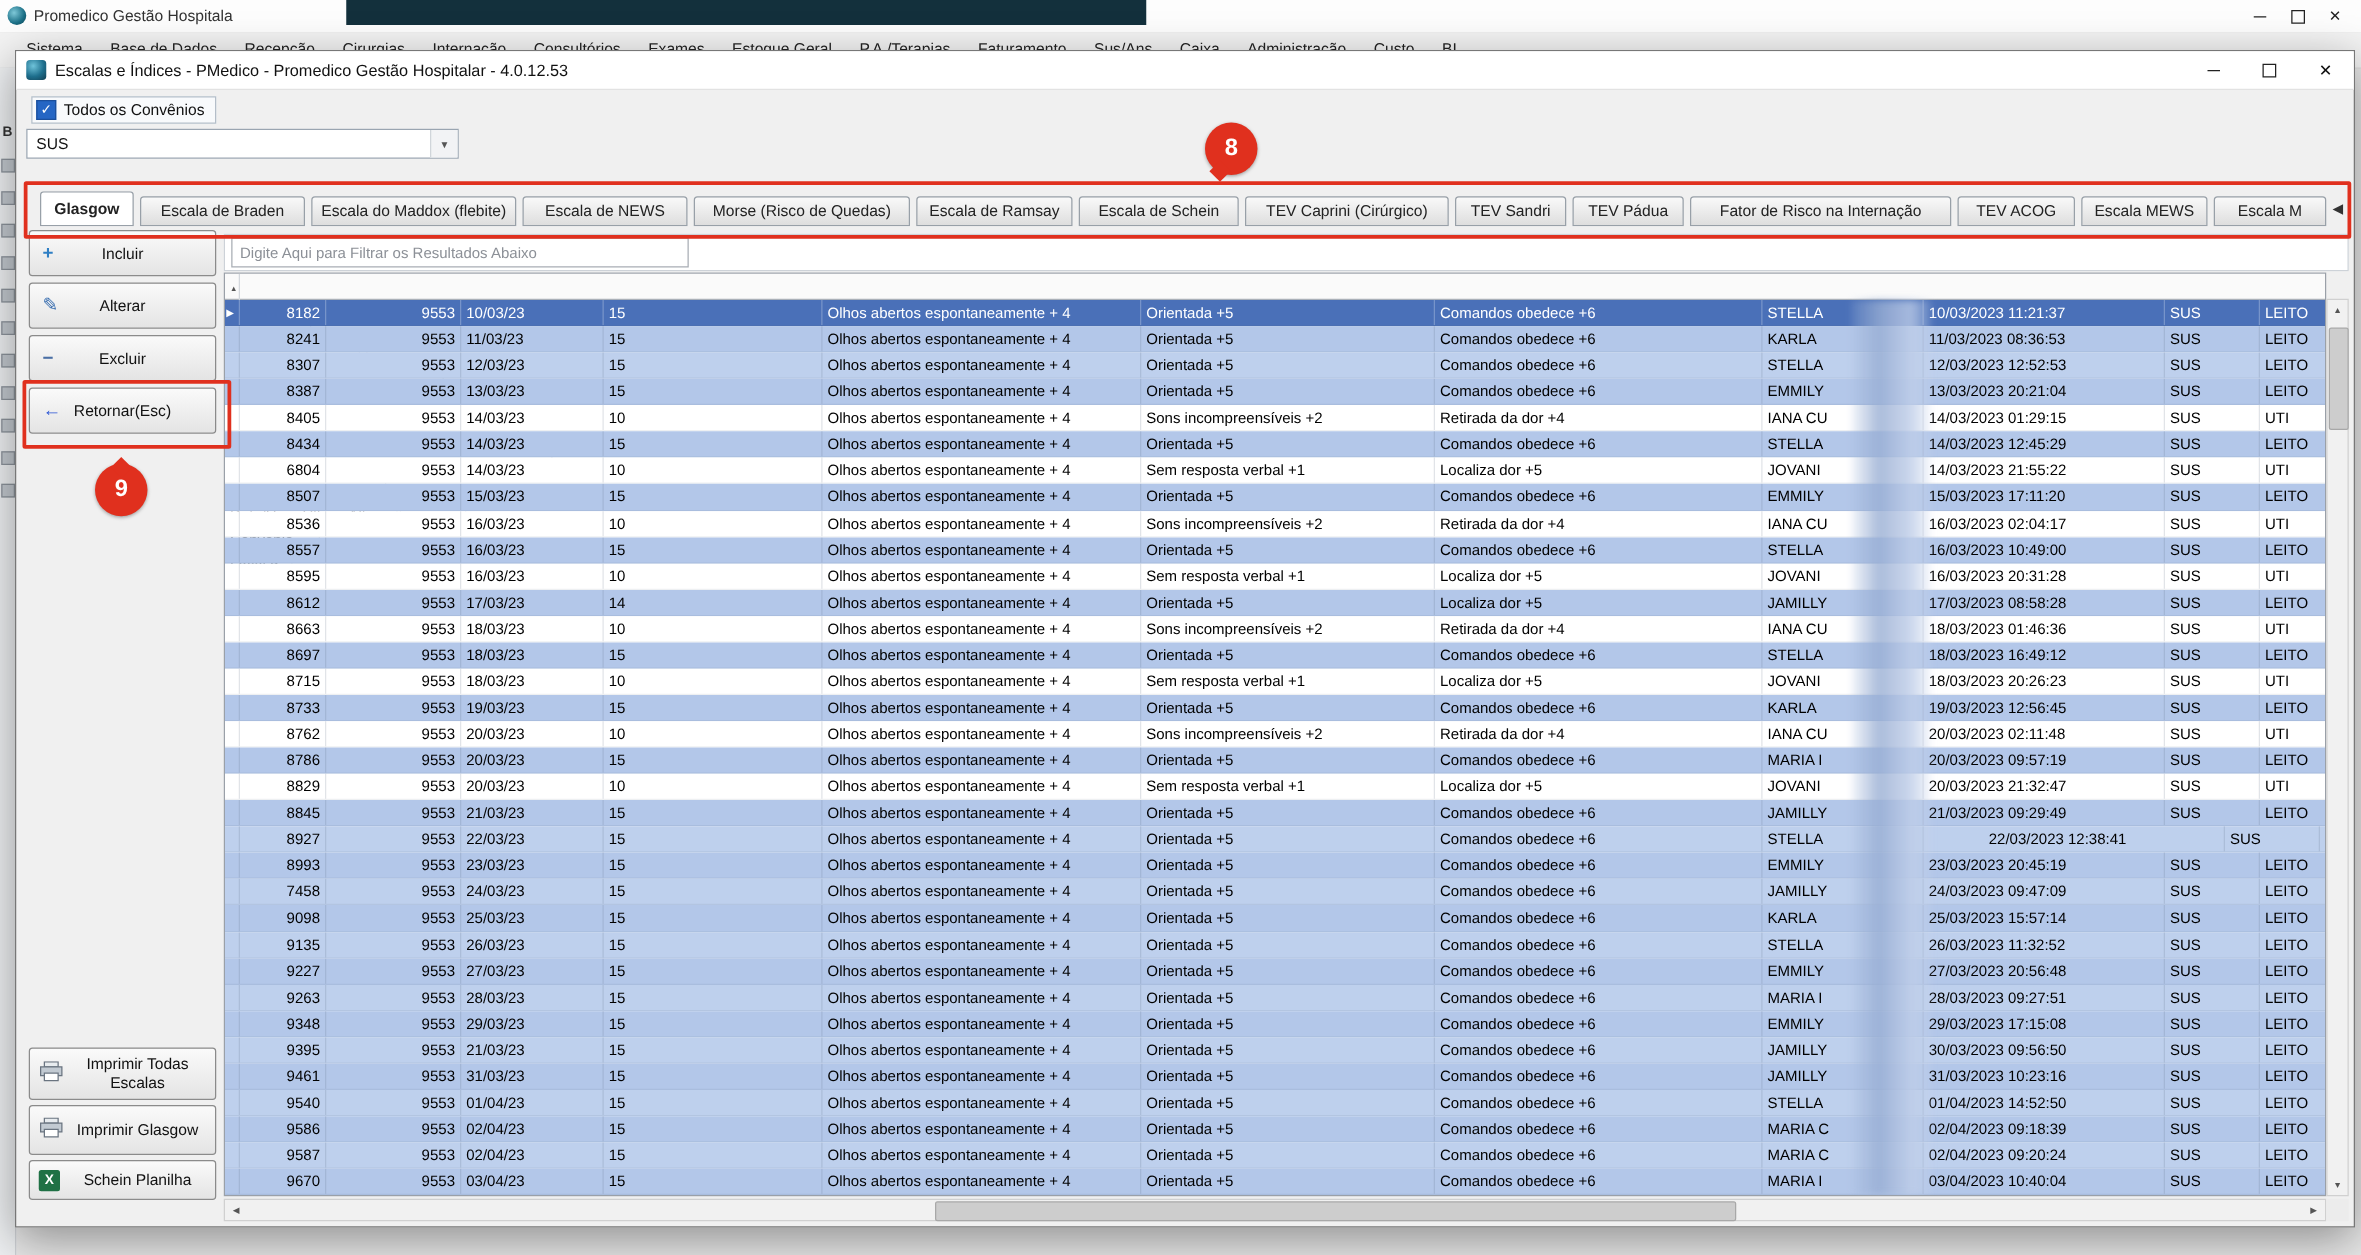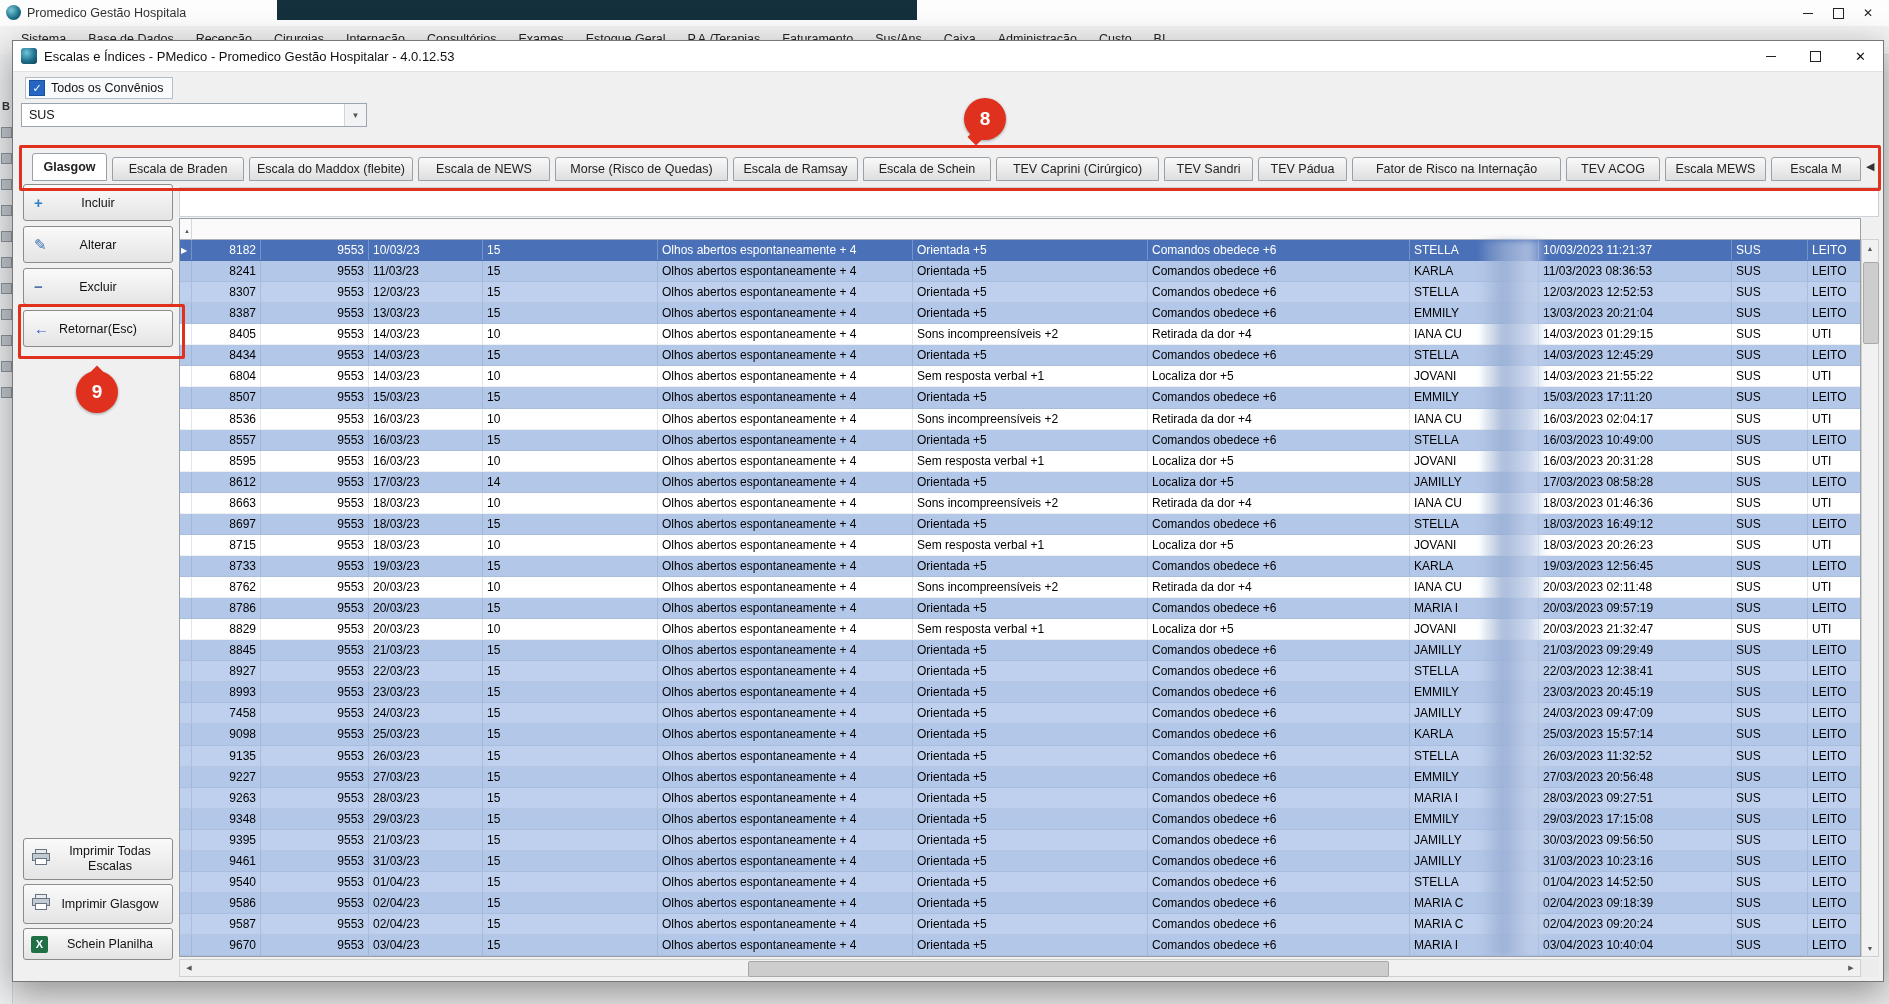--- a/index.html
+++ b/index.html
@@ -251,20 +251,21 @@
           </svg>
       </span>
       <span class="pbtn-label">Imprimir Glasgow</span>
     </div>
     <div class="pbtn" id="btn-gerar">
       <span class="picon xls">X</span>
       <span class="pbtn-label">Schein Planilha</span>
     </div>
 
     <div class="filter-strip"></div>
+    <input class="filter-input" placeholder="Digite Aqui para Filtrar os Resultados Abaixo" style="">
 
     <div class="grid">
       <div class="grid-head">
           <span class="g-h" style="width: 12px;"><i class="hmark">▲</i></span>
           <span class="g-h r" style="width: 69px;">Código</span>
           <span class="g-h r" style="width: 108px;">Nro Internação</span>
           <span class="g-h" style="width: 114px;">Data</span>
           <span class="g-h" style="width: 175px;">Pontuação</span>
           <span class="g-h" style="width: 255px;">Resposta Ocular</span>
           <span class="g-h" style="width: 235px;">Resposta Verbal</span>
@@ -558,21 +559,21 @@
           <div class="g-row leito">
             <span class="g-c ind" style="width: 12px;"></span>
             <span class="g-c r" style="width: 69px;">8927</span>
             <span class="g-c r" style="width: 108px;">9553</span>
             <span class="g-c" style="width: 114px;">22/03/23</span>
             <span class="g-c" style="width: 175px;">15</span>
             <span class="g-c" style="width: 255px;">Olhos abertos espontaneamente + 4</span>
             <span class="g-c" style="width: 235px;">Orientada +5</span>
             <span class="g-c" style="width: 262px;">Comandos obedece +6</span>
             <span class="g-c" style="width: 129px;">STELLA</span>
-            <span class="g-c" style="width: 193px;">22/03/2023 12:38:41</span>
+            <span class="g-c" style="width: 193px; margin-left: 48px;">22/03/2023 12:38:41</span>
             <span class="g-c" style="width: 76px;">SUS</span>
             <span class="g-c" style="width: 54px;">LEITO</span>
           </div>
           <div class="g-row leito alt">
             <span class="g-c ind" style="width: 12px;"></span>
             <span class="g-c r" style="width: 69px;">8993</span>
             <span class="g-c r" style="width: 108px;">9553</span>
             <span class="g-c" style="width: 114px;">23/03/23</span>
             <span class="g-c" style="width: 175px;">15</span>
             <span class="g-c" style="width: 255px;">Olhos abertos espontaneamente + 4</span>

